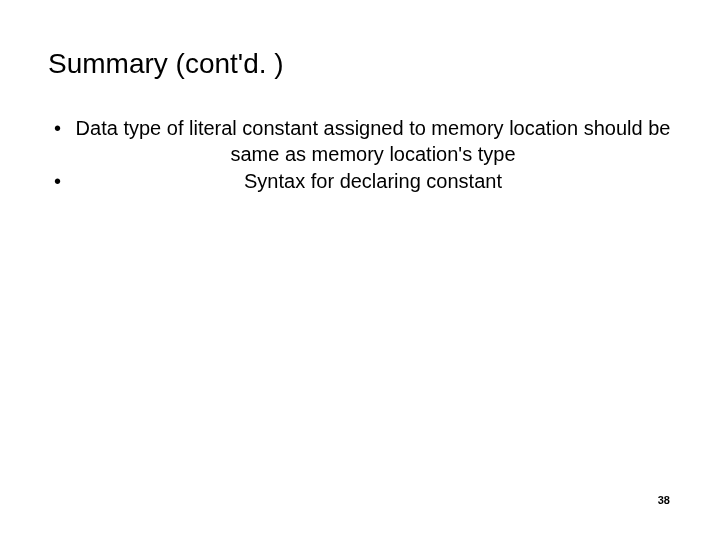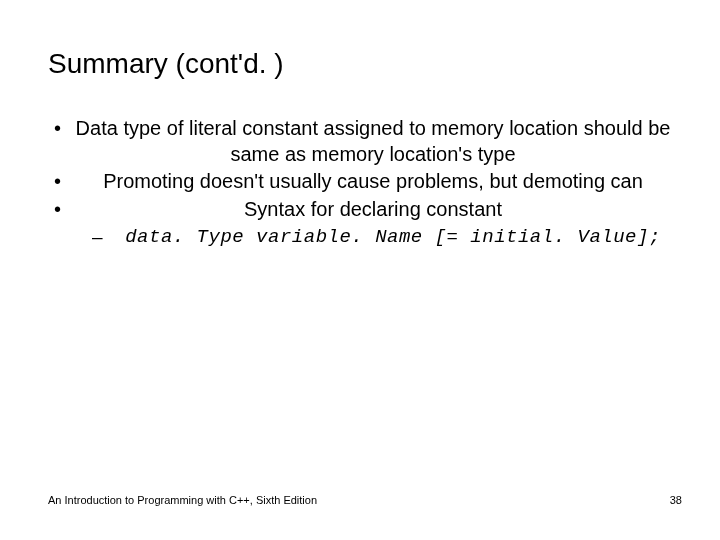--- a/index.html
+++ b/index.html
@@ -69,40 +69,36 @@
   }
   .footer-left {
     position: absolute;
     left: 48px;
     bottom: 34px;
     font-size: 11px;
     color: #000;
   }
   .footer-right {
     position: absolute;
-    right: 38px;
+    right: 50px;
     bottom: 34px;
     font-size: 11px;
     color: #000;
+    font-weight: bold;
   }
 </style>
 </head>
 <body>
 
 <div class="slide">
 
   <h1 class="title">Summary (cont'd. )</h1>
 
   <ul class="lvl1">
     <li>Data type of literal constant assigned to memory location should be same as memory location's type</li>
-    <li>Promoting doesn't usually cause problems, but demoting can</li>
     <li>
       <span>Syntax for declaring constant</span>
-      <ul class="lvl2">
-        <li>data. Type variable. Name [= initial. Value];</li>
-      </ul>
     </li>
   </ul>
 
-  <div class="footer-left">An Introduction to Programming with C++, Sixth Edition</div>
   <div class="footer-right">38</div>
 
 </div>
 
 </body></html>

